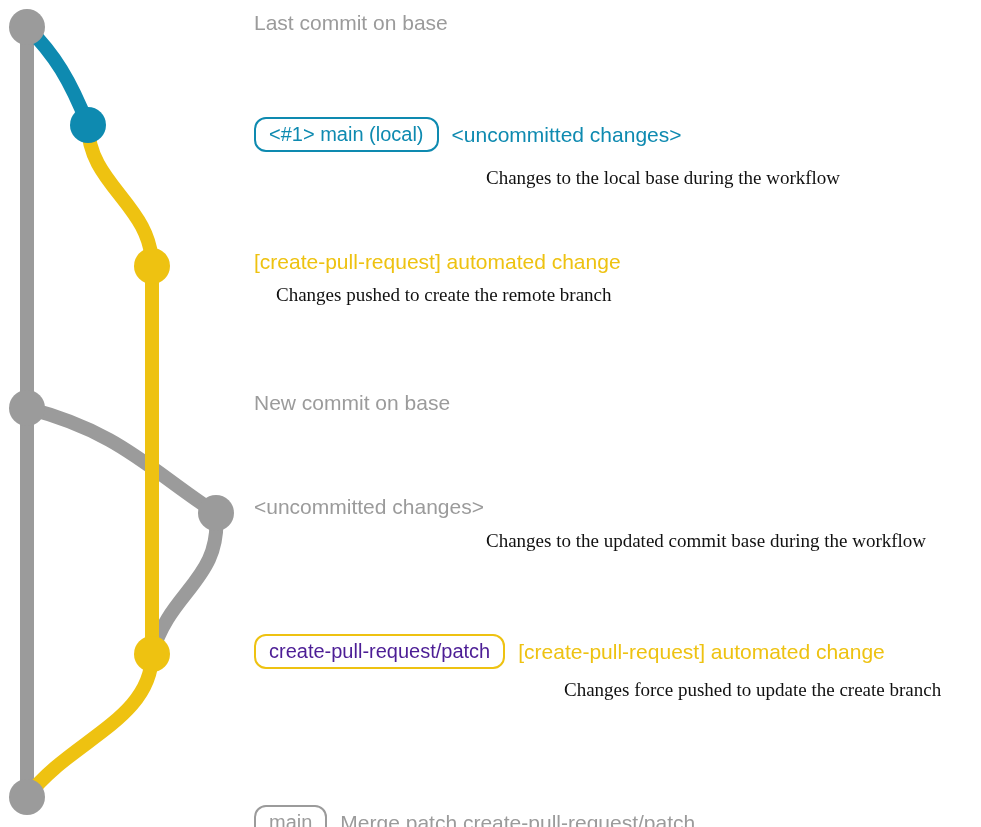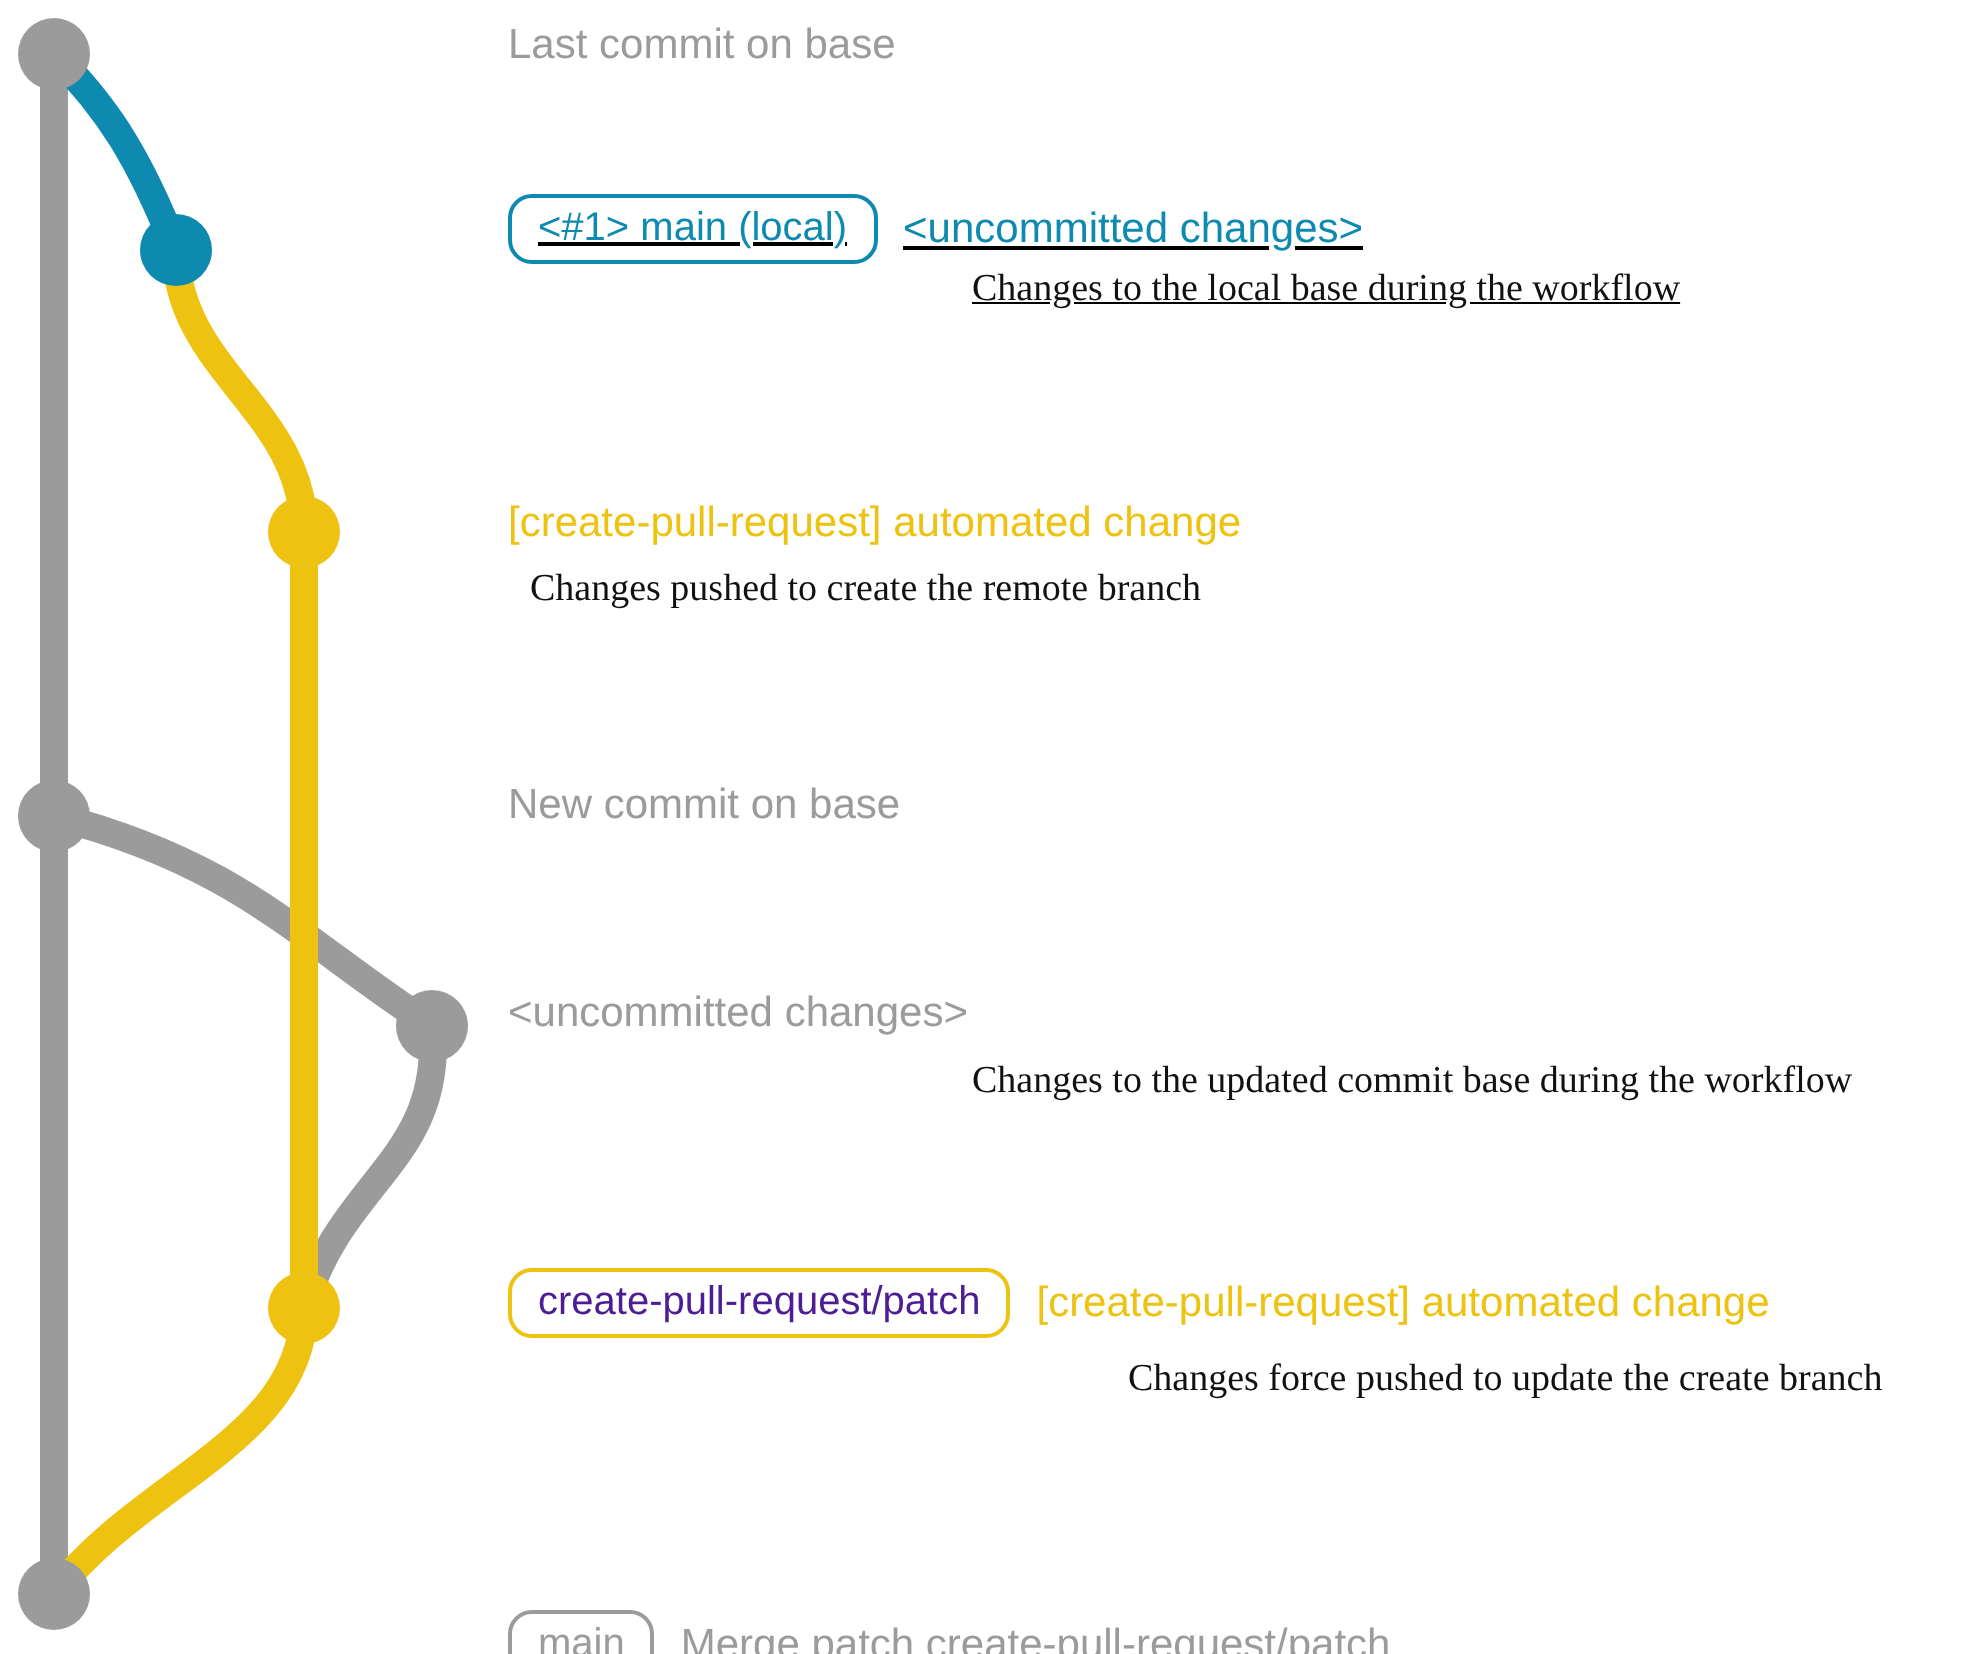--- a/index.html
+++ b/index.html
@@ -86,24 +86,24 @@
   .body-text {
     font-family: "Liberation Serif", serif;
     font-size: 19px;
     line-height: 22px;
     color: #111111;
     white-space: nowrap;
   }
 
   
   #row-last-commit   { left: 254px; top: 11px; }
-  #row-commit-1      { left: 254px; top: 97px; text-decoration: underline; }
-  #row-commit-1 .body-text { margin-left: 232px; margin-top: 2px; }
+  #row-commit-1      { left: 254px; top: 117px; }
+  #row-commit-1 .body-text { margin-left: 232px; margin-top: 15px; }
   #row-commit-2      { left: 254px; top: 250px; }
-  #row-commit-2 .body-text { margin-left: 11px; margin-top: 10px; }
+  #row-commit-2 .body-text { margin-left: 22px; margin-top: 10px; }
   #row-new-commit    { left: 254px; top: 391px; }
   #row-commit-3      { left: 254px; top: 495px; }
   #row-commit-3 .body-text { margin-left: 232px; margin-top: 11px; }
   #row-commit-4      { left: 254px; top: 634px; }
   #row-commit-4 .body-text { margin-left: 310px; margin-top: 10px; }
   #row-merge         { left: 254px; top: 805px; }
 </style>
 </head>
 <body>
 

